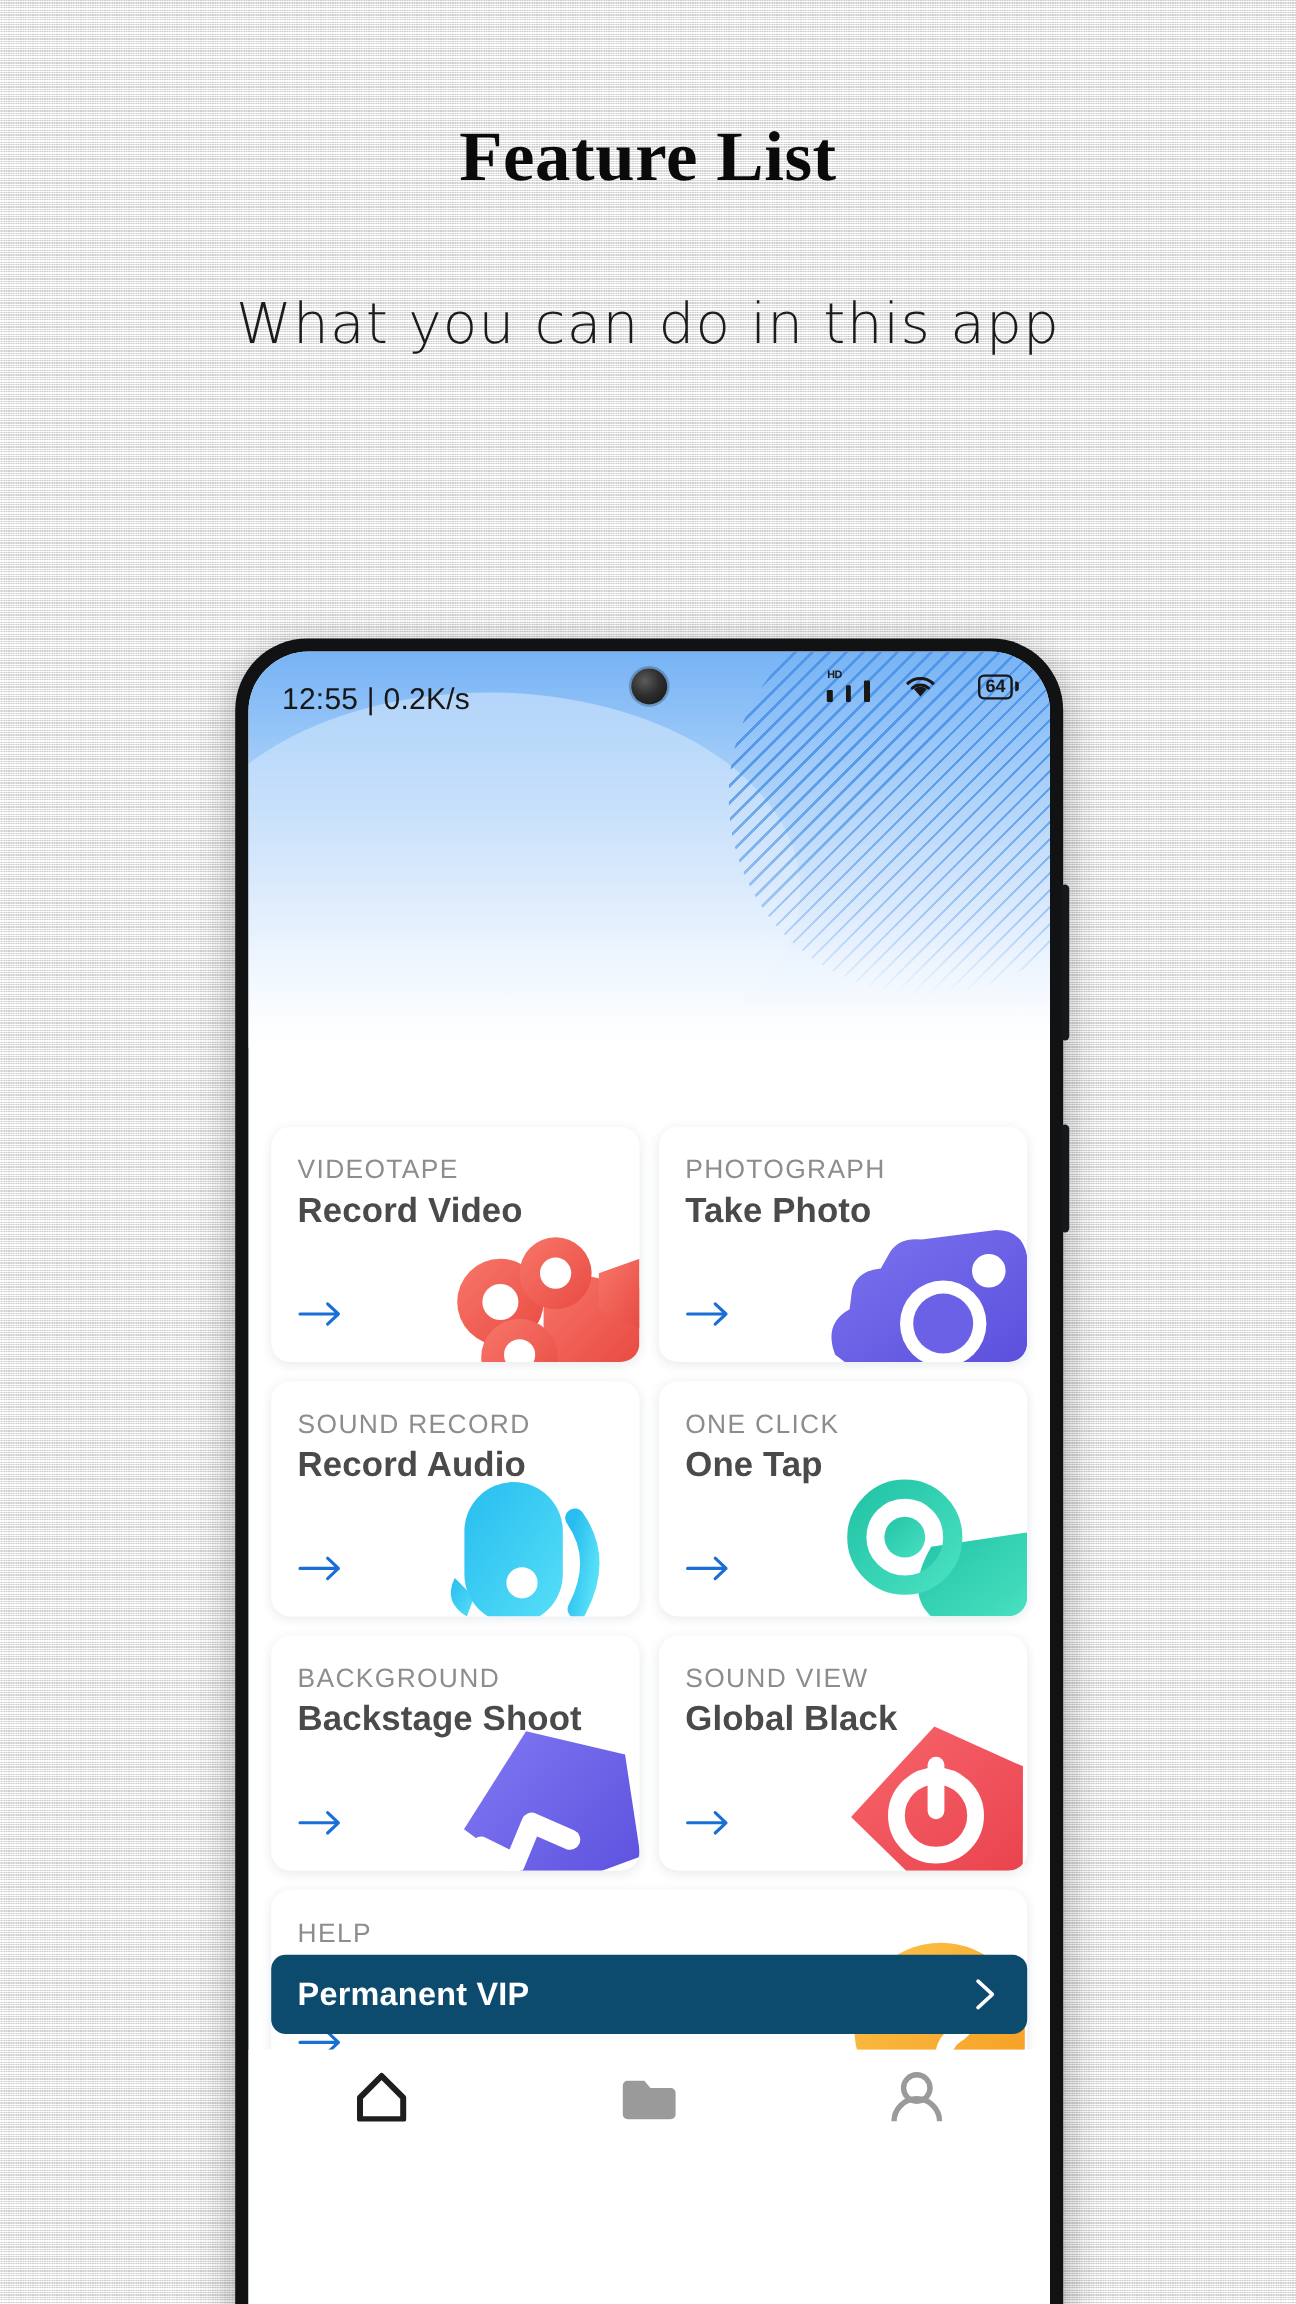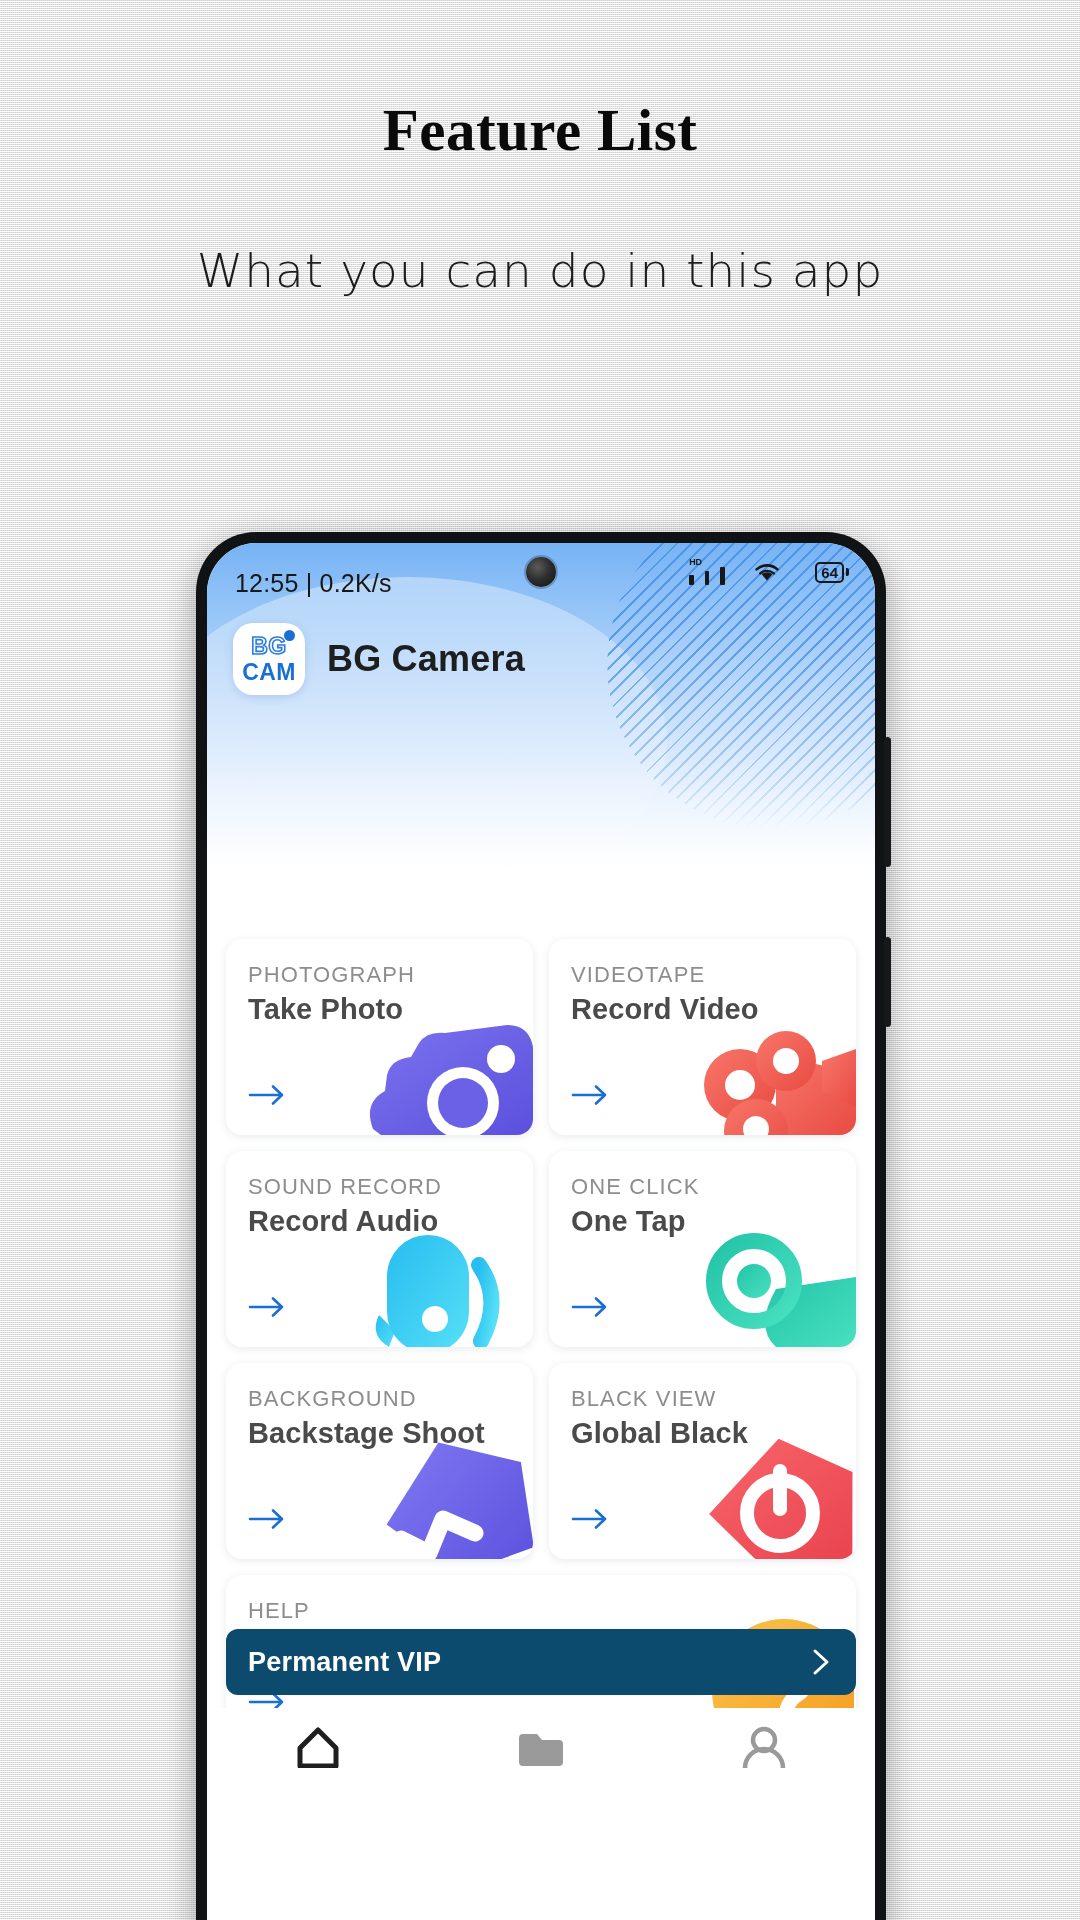--- a/index.html
+++ b/index.html
@@ -233,52 +233,24 @@
           <path d="M3.6 8.4 a15.5 15.5 0 0 1 20.8 0" stroke="#171717" stroke-width="2.6" fill="none" stroke-linecap="round"></path>
           <path d="M7.2 12.4 a10.4 10.4 0 0 1 13.6 0" stroke="#171717" stroke-width="2.4" fill="none" stroke-linecap="round"></path>
         </svg>
         <div class="batt">
           <div class="batt-body">64</div>
           <div class="batt-cap"></div>
         </div>
       </div>
     </div>
 
-    <div class="app-bar">
-      <div class="app-logo">
-        <div class="logo-dot"></div>
-        <div class="logo-bg">BG</div>
-        <div class="logo-cam">CAM</div>
-      </div>
-      <div class="app-name">BG Camera</div>
-    </div>
 
     <div class="cards">
 
       <div class="grid-row">
-        <div class="card">
-          <div class="card-kicker">PHOTOGRAPH</div>
-          <div class="card-title">Take Photo</div>
-          <svg class="card-arrow" viewBox="0 0 42 26">
-            <path d="M2 13 H34 M25 4.5 L34 13 L25 21.5" stroke="#1a6fd4" stroke-width="2.6" fill="none" stroke-linecap="round" stroke-linejoin="round"></path>
-          </svg>
-          <svg class="card-art" viewBox="0 0 176 124">
-            <defs>
-                <linearGradient id="gPur" x1="0" y1="0" x2="1" y2="1">
-              <stop offset="0" stop-color="#7b74ef"></stop>
-                  <stop offset="1" stop-color="#5b50dd"></stop>
-                </linearGradient>
-              </defs>
-            <path d="M16 118 Q6 92 28 80 L30 64 Q34 48 54 46 L62 32 Q70 20 88 22 L150 14 Q172 14 176 36 L176 124 L24 124 Z" fill="url(#gPur)"></path>
-            <circle cx="106" cy="92" r="36" fill="#ffffff"></circle>
-            <circle cx="106" cy="92" r="25" fill="#6a61e6"></circle>
-            <circle cx="144" cy="48" r="14" fill="#ffffff"></circle>
-          </svg>
-        </div>
-
         <div class="card">
           <div class="card-kicker">VIDEOTAPE</div>
           <div class="card-title">Record Video</div>
           <svg class="card-arrow" viewBox="0 0 42 26">
             <path d="M2 13 H34 M25 4.5 L34 13 L25 21.5" stroke="#1a6fd4" stroke-width="2.6" fill="none" stroke-linecap="round" stroke-linejoin="round"></path>
           </svg>
           <svg class="card-art" viewBox="0 0 176 124">
             <defs>
                 <linearGradient id="gRed" x1="0" y1="0" x2="1" y2="1">
               <stop offset="0" stop-color="#f8766a"></stop>
@@ -288,20 +260,40 @@
             <path d="M96 44 L176 62 L176 124 L96 124 Z" fill="url(#gRed)"></path>
             <path d="M142 50 L176 38 L176 96 L142 80 Z" fill="url(#gRed)"></path>
             <circle cx="60" cy="74" r="36" fill="url(#gRed)"></circle>
             <circle cx="106" cy="50" r="30" fill="url(#gRed)"></circle>
             <circle cx="76" cy="120" r="32" fill="url(#gRed)"></circle>
             <circle cx="60" cy="74" r="15" fill="#ffffff"></circle>
             <circle cx="106" cy="50" r="13" fill="#ffffff"></circle>
             <circle cx="76" cy="118" r="13" fill="#ffffff"></circle>
           </svg>
         </div>
+
+        <div class="card">
+          <div class="card-kicker">PHOTOGRAPH</div>
+          <div class="card-title">Take Photo</div>
+          <svg class="card-arrow" viewBox="0 0 42 26">
+            <path d="M2 13 H34 M25 4.5 L34 13 L25 21.5" stroke="#1a6fd4" stroke-width="2.6" fill="none" stroke-linecap="round" stroke-linejoin="round"></path>
+          </svg>
+          <svg class="card-art" viewBox="0 0 176 124">
+            <defs>
+                <linearGradient id="gPur" x1="0" y1="0" x2="1" y2="1">
+              <stop offset="0" stop-color="#7b74ef"></stop>
+                  <stop offset="1" stop-color="#5b50dd"></stop>
+                </linearGradient>
+              </defs>
+            <path d="M16 118 Q6 92 28 80 L30 64 Q34 48 54 46 L62 32 Q70 20 88 22 L150 14 Q172 14 176 36 L176 124 L24 124 Z" fill="url(#gPur)"></path>
+            <circle cx="106" cy="92" r="36" fill="#ffffff"></circle>
+            <circle cx="106" cy="92" r="25" fill="#6a61e6"></circle>
+            <circle cx="144" cy="48" r="14" fill="#ffffff"></circle>
+          </svg>
+        </div>
       </div>
 
       <div class="grid-row">
         <div class="card">
           <div class="card-kicker">SOUND RECORD</div>
           <div class="card-title">Record Audio</div>
           <svg class="card-arrow" viewBox="0 0 42 26">
             <path d="M2 13 H34 M25 4.5 L34 13 L25 21.5" stroke="#1a6fd4" stroke-width="2.6" fill="none" stroke-linecap="round" stroke-linejoin="round"></path>
           </svg>
           <svg class="card-art" viewBox="0 0 176 124">
@@ -352,21 +344,21 @@
               <stop offset="0" stop-color="#8079f3"></stop>
                   <stop offset="1" stop-color="#5c51de"></stop>
                 </linearGradient>
               </defs>
             <path d="M88 6 L168 34 L172 120 L92 140 L28 82 Z" fill="url(#gPur2)" transform="rotate(-6 100 70)"></path>
             <path d="M44 104 L72 118 L86 84 L118 98" stroke="#ffffff" stroke-width="17" fill="none" stroke-linecap="round" stroke-linejoin="round"></path>
           </svg>
         </div>
 
         <div class="card">
-          <div class="card-kicker">BLACK VIEW</div>
+          <div class="card-kicker">SOUND VIEW</div>
           <div class="card-title">Global Black</div>
           <svg class="card-arrow" viewBox="0 0 42 26">
             <path d="M2 13 H34 M25 4.5 L34 13 L25 21.5" stroke="#1a6fd4" stroke-width="2.6" fill="none" stroke-linecap="round" stroke-linejoin="round"></path>
           </svg>
           <svg class="card-art" viewBox="0 0 176 124">
             <defs>
                 <linearGradient id="gRed2" x1="0" y1="0" x2="1" y2="1">
               <stop offset="0" stop-color="#f8656b"></stop>
                   <stop offset="1" stop-color="#e8414c"></stop>
                 </linearGradient>

